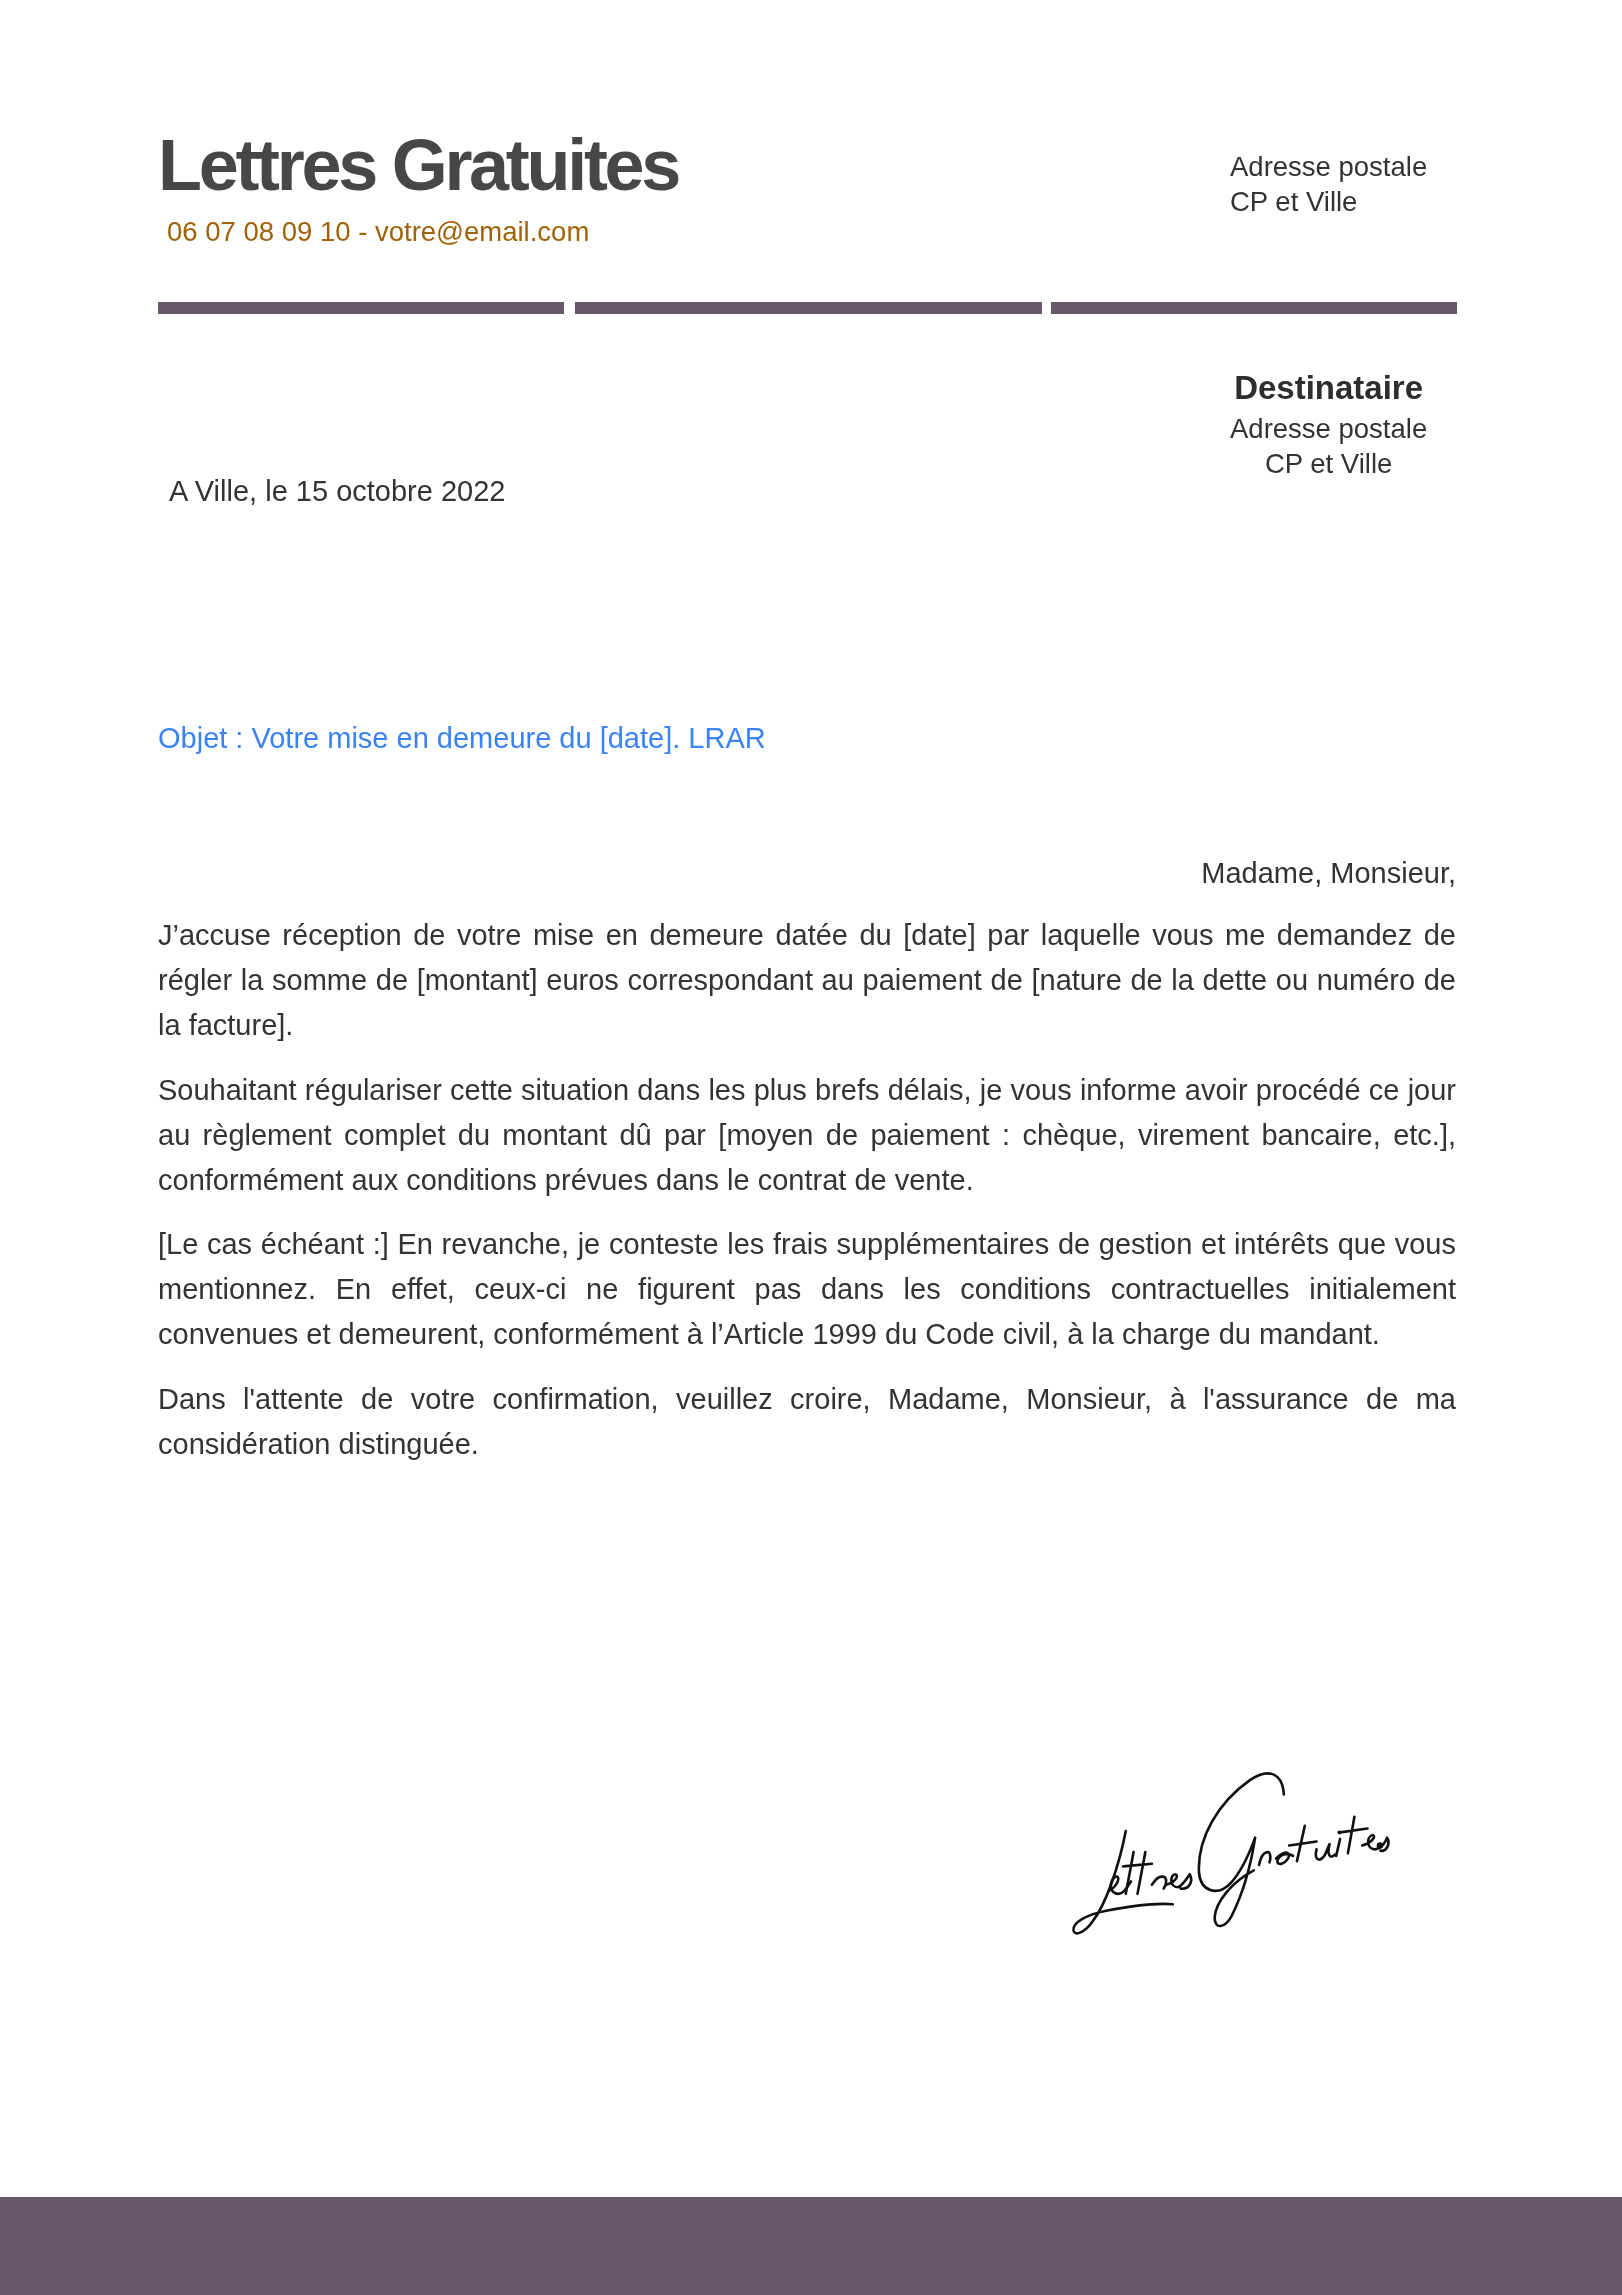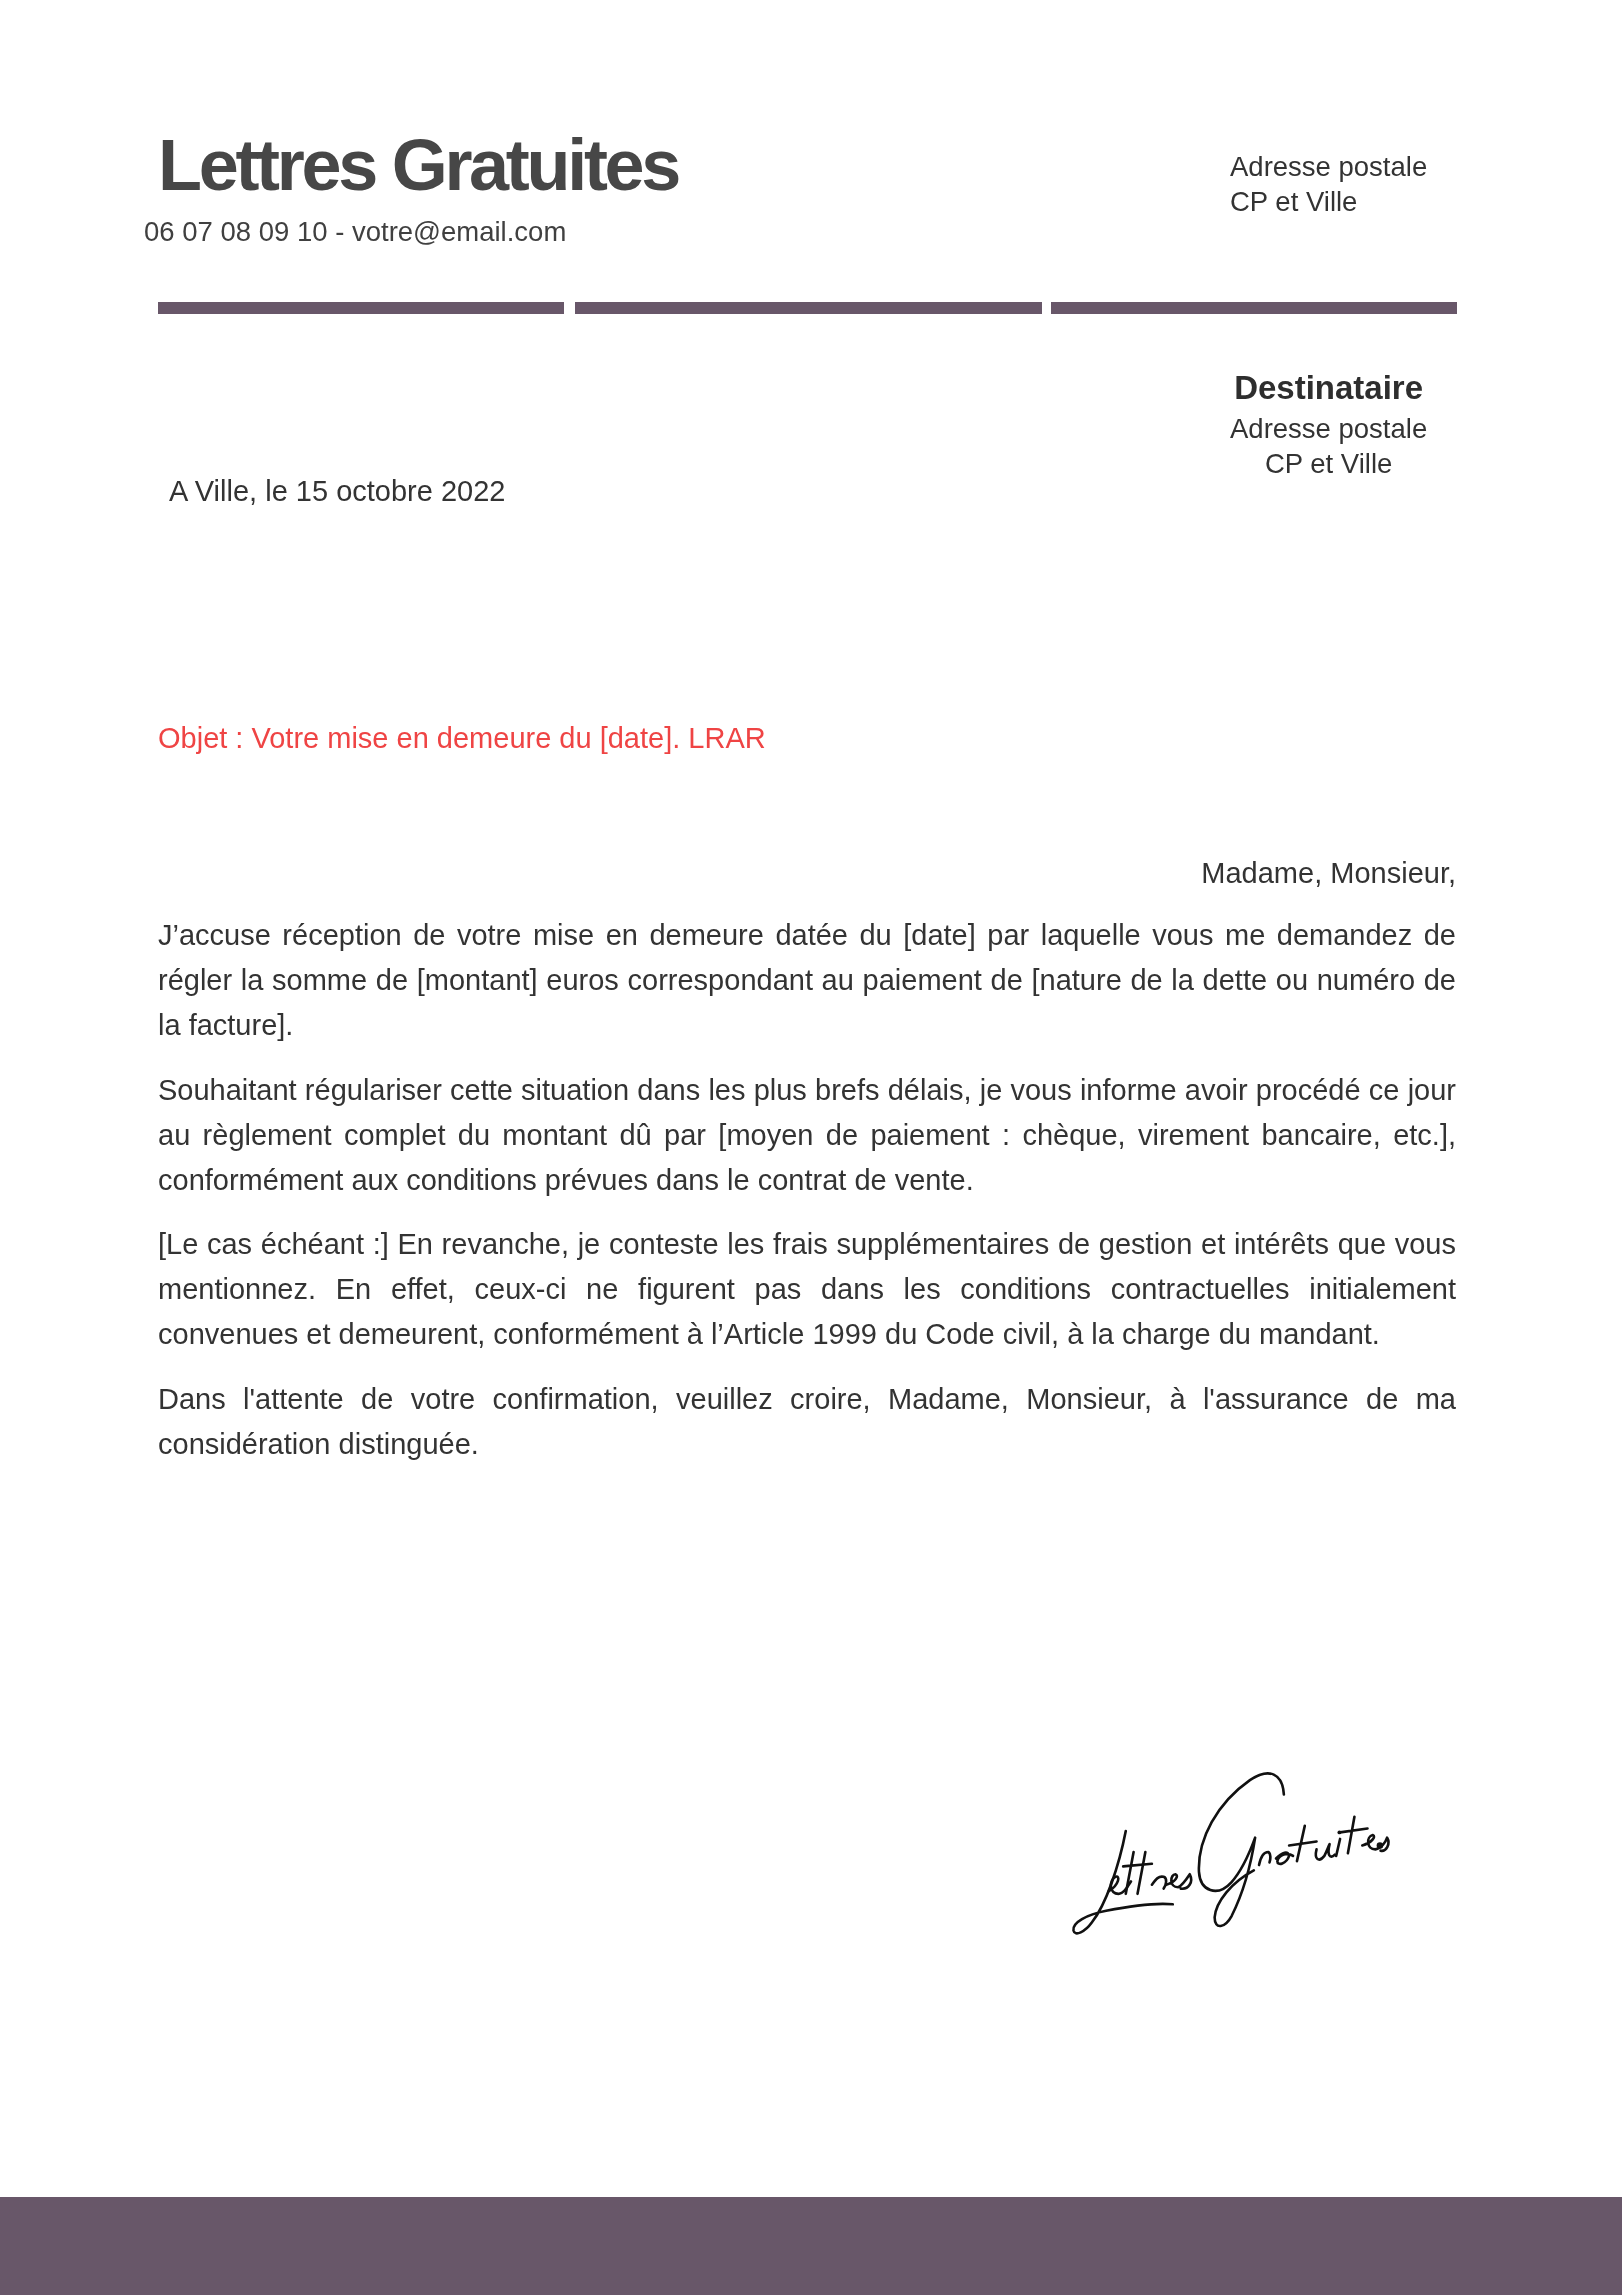--- a/index.html
+++ b/index.html
@@ -1,28 +1,28 @@
 <!DOCTYPE html>
 <html style="font-size:10.5px"><head>
 <meta charset="utf-8">
 <style>
   html, body { margin: 0; padding: 0; background: #ffffff; }
   body { width: 1623px; height: 2295px; position: relative; overflow: hidden;
          font-family: "Liberation Sans", "DejaVu Sans", sans-serif; color: #2e2e2e; }
   .abs { position: absolute; }
   .brand { left: 158px; top: 123px; font-size: 72px; font-weight: 700; color: #474747;
            letter-spacing: -3.3px; line-height: 85px; white-space: nowrap; }
-  .contact { left: 144px; top: 216px; font-size: 27.5px; color: #404040; white-space: nowrap; }
+  .contact { left: 167px; top: 216px; font-size: 27.5px; color: #a16207; white-space: nowrap; }
   .sender-addr { left: 1230px; top: 149px; font-size: 27.5px; line-height: 35px; color: #333; }
   .bar { top: 302px; height: 11.8px; background: #685769; }
   .recipient { left: 1230px; top: 365px; text-align: center; }
   .recipient .name { font-size: 33px; font-weight: 700; color: #2e2e2e; line-height: 46px; }
   .recipient .line { font-size: 27.5px; line-height: 35px; color: #333; }
   .date { left: 169px; top: 475px; font-size: 29px; color: #333; white-space: nowrap; }
-  .subject { left: 158px; top: 722px; font-size: 29px; color: #ef4444; white-space: nowrap; }
+  .subject { left: 158px; top: 722px; font-size: 29px; color: #3b82f6; white-space: nowrap; }
   .body { left: 158px; top: 851px; width: 1298px; font-size: 29px; line-height: 45px; color: #333; }
   .body p { margin: 0 0 19.6px 0; text-align: justify; }
   .body p.salutation { margin-bottom: 17px; text-align: right; }
   .signature { left: 1060px; top: 1754px; width: 419px; height: 196px; }
   .footer { left: 0; top: 2197px; width: 1623px; height: 98px; background: #685769; }
 </style>
 </head>
 <body>
 
 <div class="abs brand">Lettres Gratuites</div>

